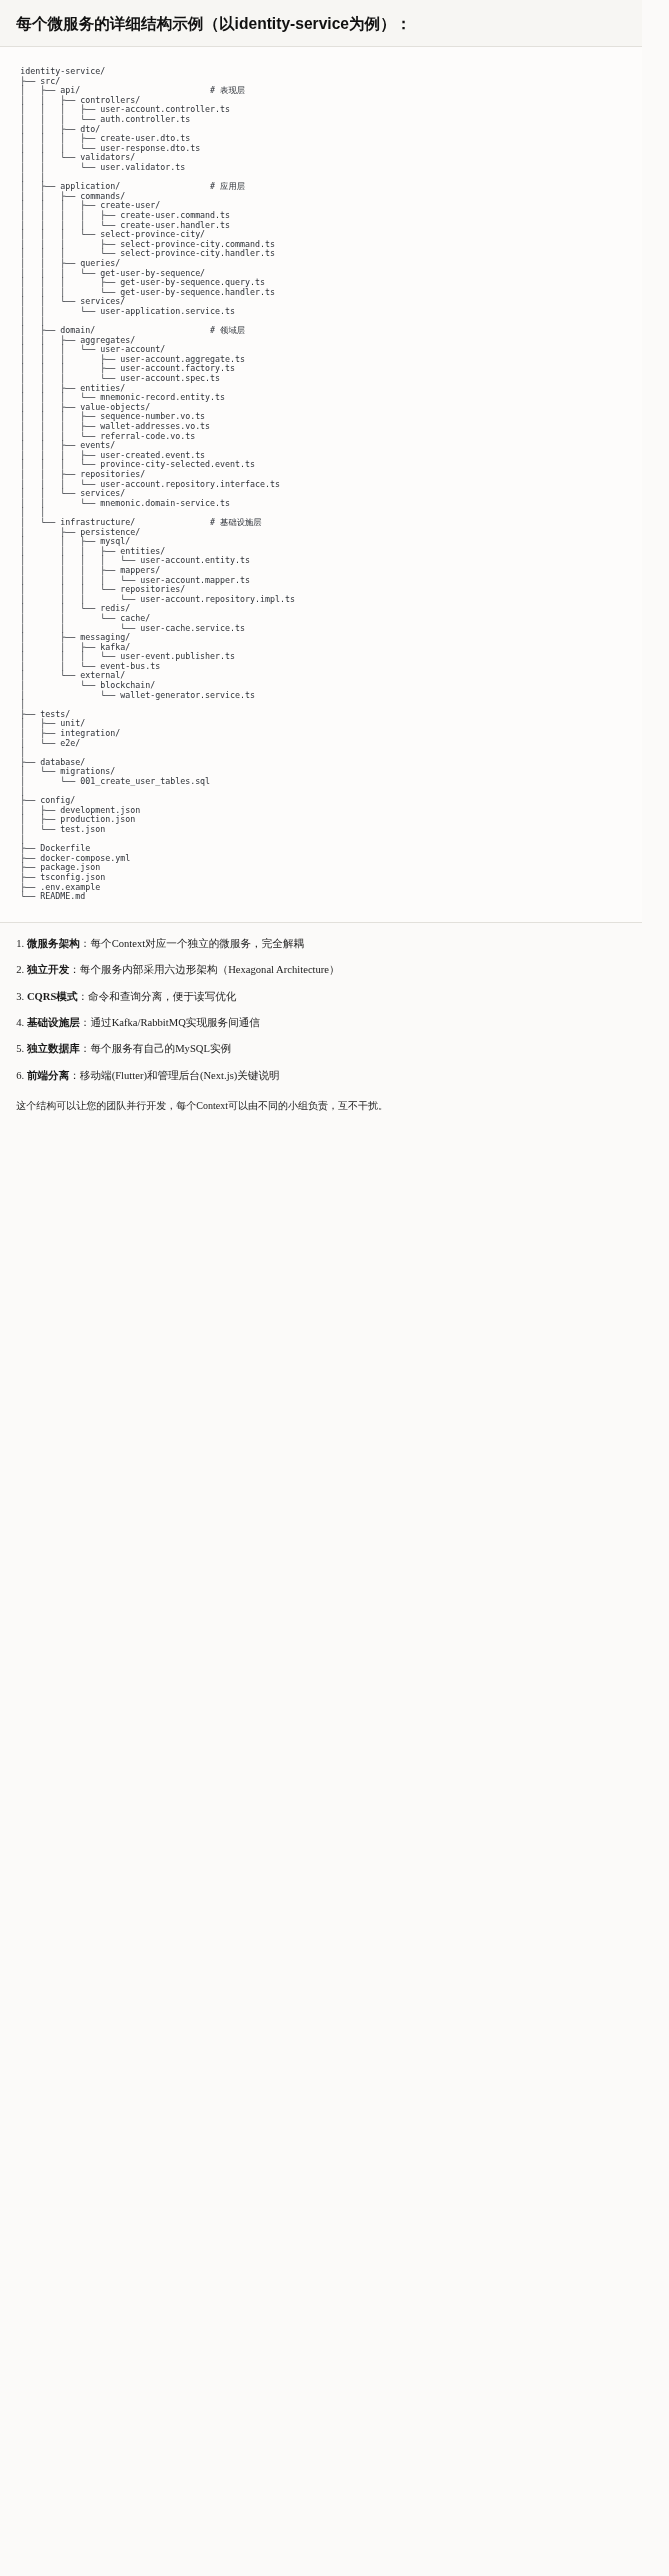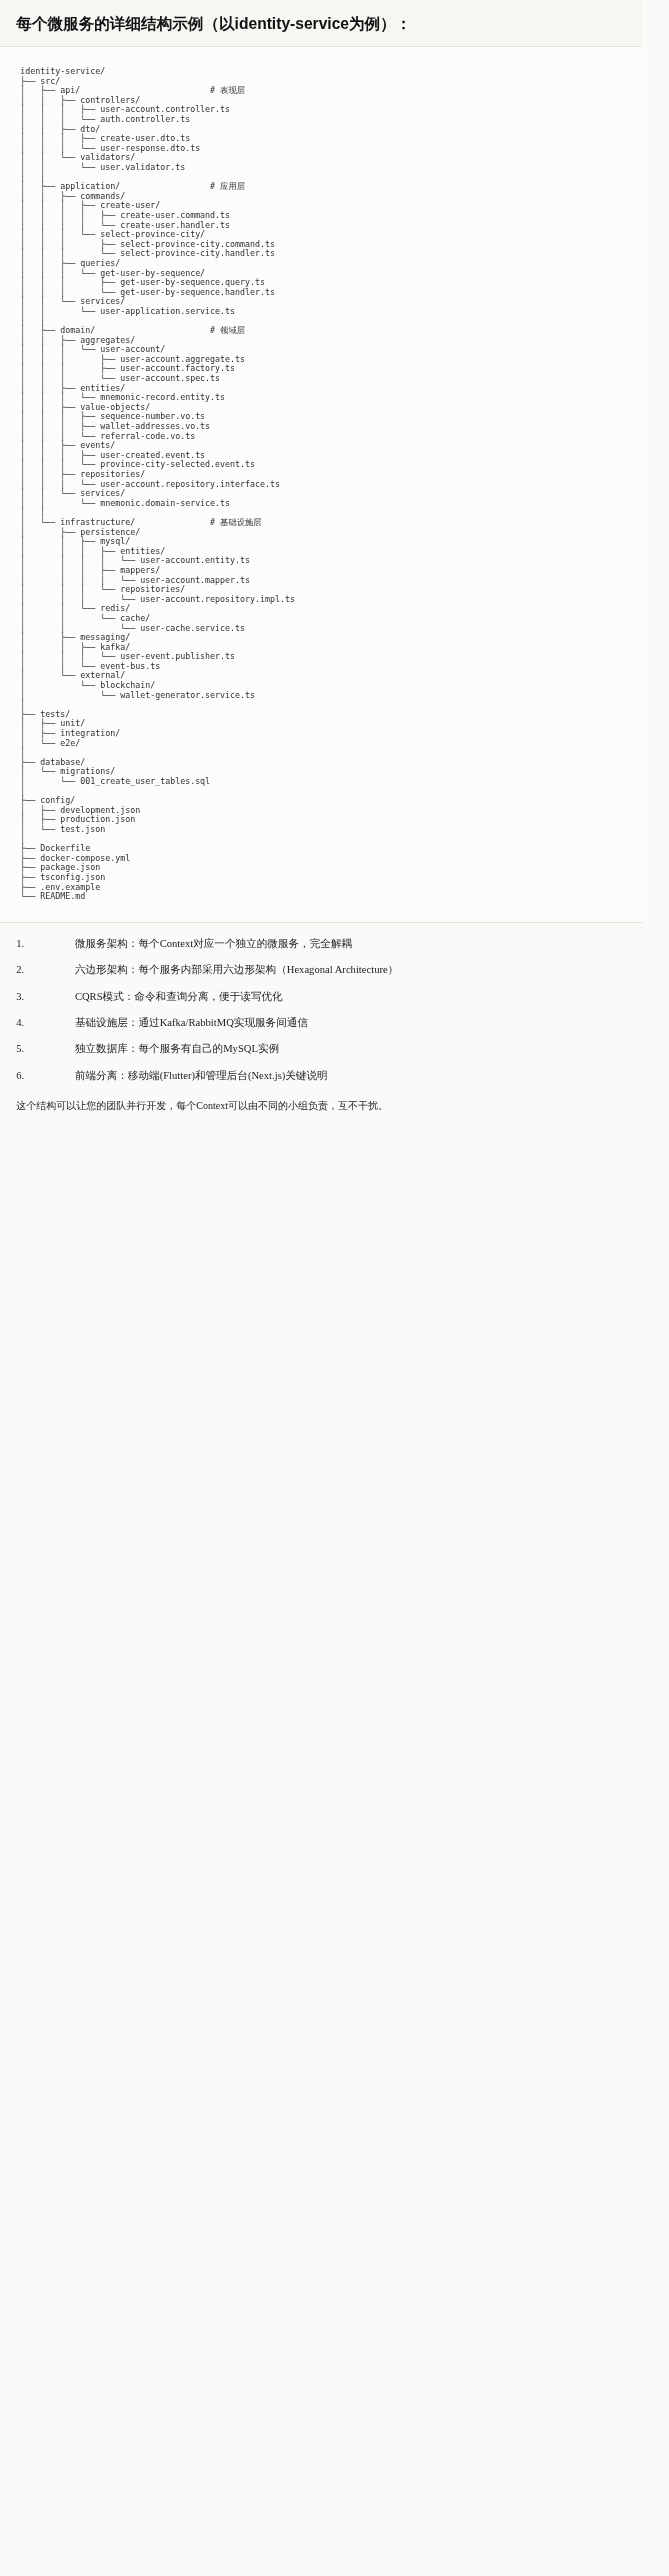--- a/index.html
+++ b/index.html
@@ -74,22 +74,21 @@
     counter-increment: noteidx;
     font-size: 10.6px;
     line-height: 1.5;
     margin: 0 0 10.6px 0;
     color: #1a1a1a;
   }
   ol.notes-list li::before {
     content: counter(noteidx) ". ";
   }
   ol.notes-list li .nb {
-    font-weight: normal;
-    margin-left: 48px;
+    font-weight: bold;
   }
   .closing {
     font-size: 10px;
     line-height: 1.55;
     color: #1a1a1a;
     margin: 13.8px 0 0 0;
   }
 </style>
 </head>
 <body>
@@ -186,21 +185,21 @@
 ├── docker-compose.yml
 ├── package.json
 ├── tsconfig.json
 ├── .env.example
 └── README.md</pre>
   </div>
 
   <div class="notes">
     <ol class="notes-list" id="notes-list">
         <li><span class="nb">微服务架构</span><span>：每个Context对应一个独立的微服务，完全解耦</span></li>
-        <li><span class="nb">六边形架构</span><span>：每个服务内部采用六边形架构（Hexagonal Architecture）</span></li>
+        <li><span class="nb">独立开发</span><span>：每个服务内部采用六边形架构（Hexagonal Architecture）</span></li>
         <li><span class="nb">CQRS模式</span><span>：命令和查询分离，便于读写优化</span></li>
         <li><span class="nb">基础设施层</span><span>：通过Kafka/RabbitMQ实现服务间通信</span></li>
         <li><span class="nb">独立数据库</span><span>：每个服务有自己的MySQL实例</span></li>
         <li><span class="nb">前端分离</span><span>：移动端(Flutter)和管理后台(Next.js)关键说明</span></li>
       </ol>
     <p class="closing">这个结构可以让您的团队并行开发，每个Context可以由不同的小组负责，互不干扰。</p>
   </div>
 
 </div>
 

